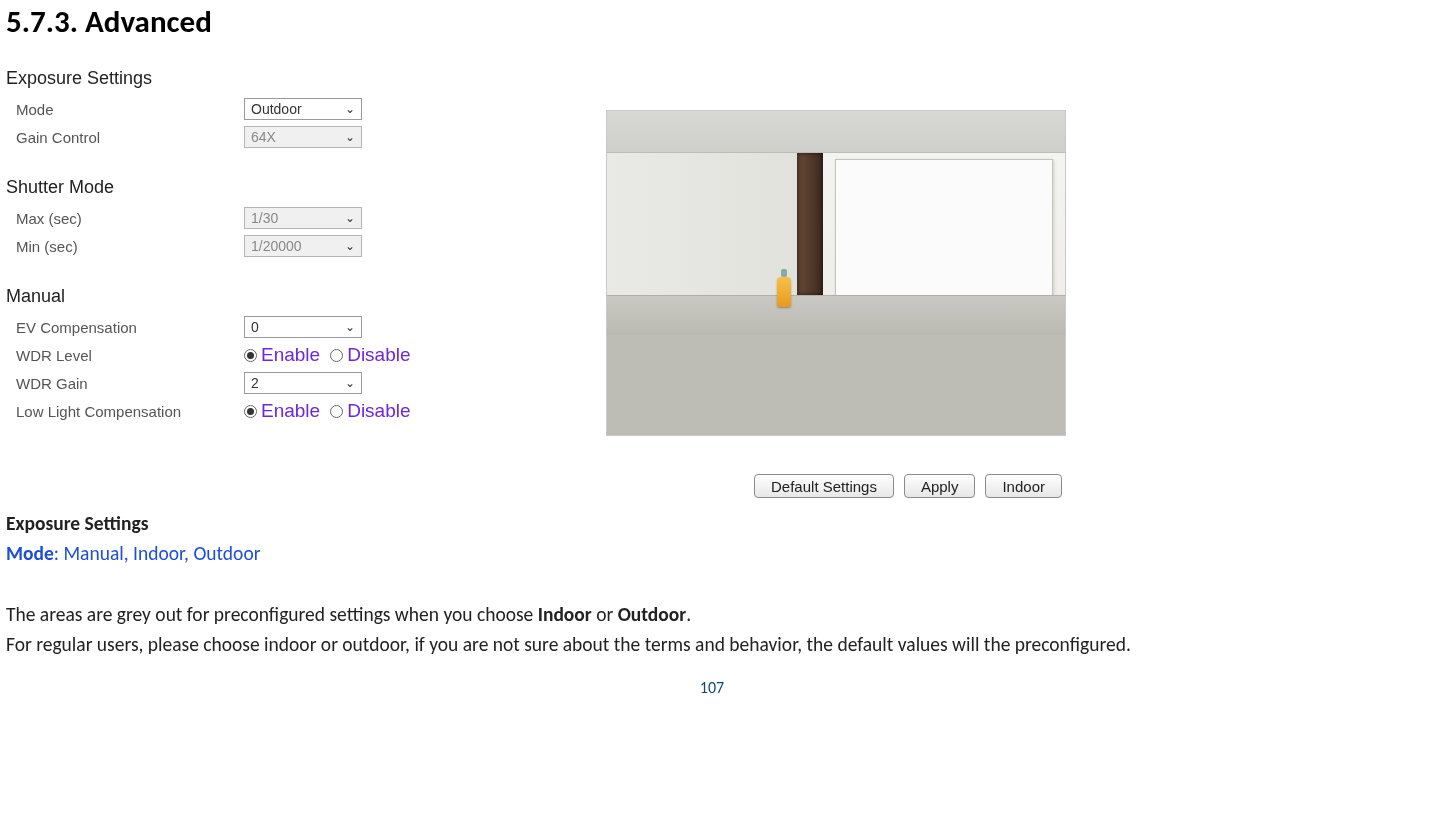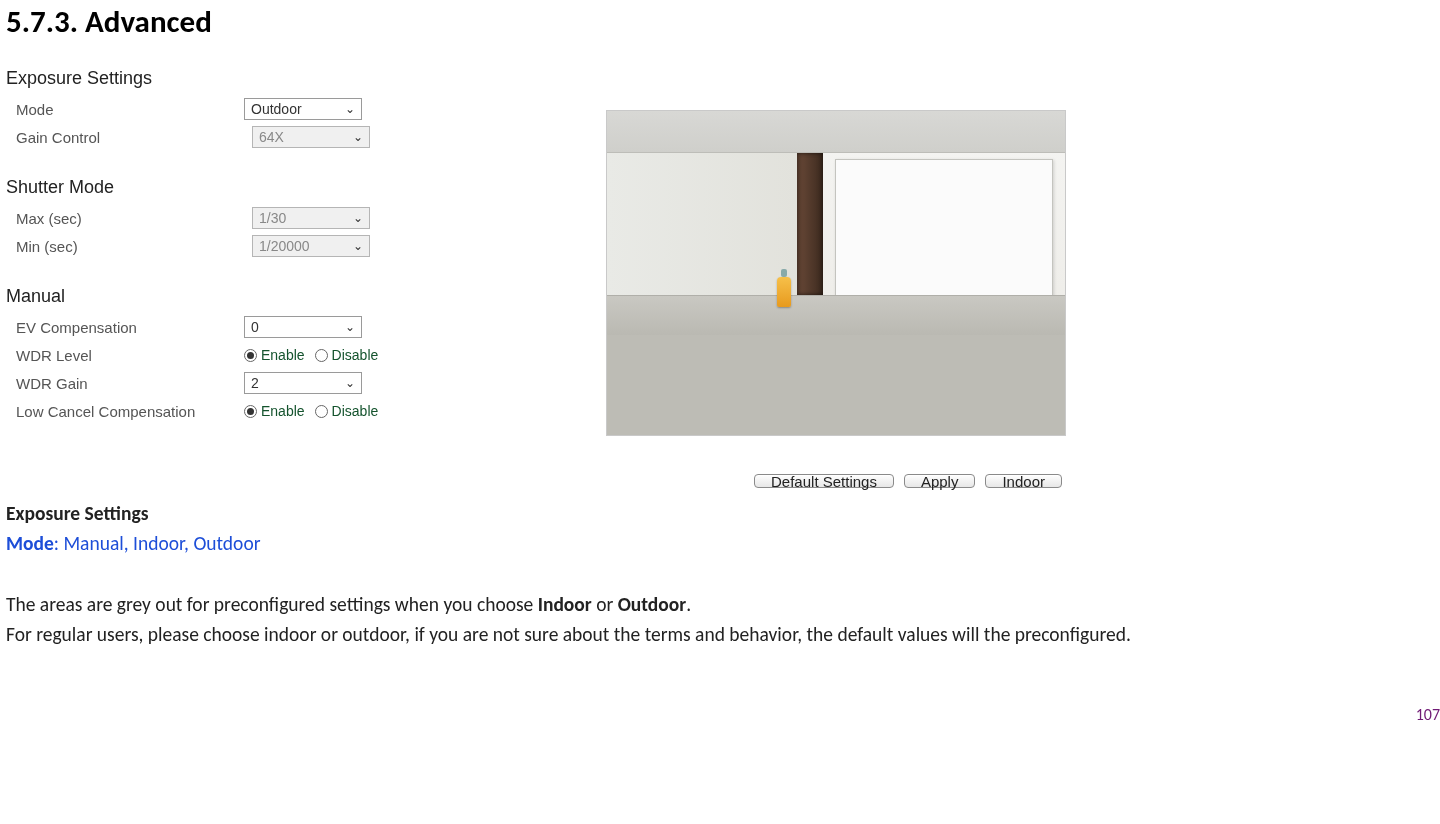--- a/index.html
+++ b/index.html
@@ -1,28 +1,28 @@
 <!DOCTYPE html>
 <html><head>
 <meta charset="utf-8">
 <style>
   * { box-sizing: border-box; margin: 0; padding: 0; }
   html, body { width: 1440px; height: 824px; background: #fff; font-family: Calibri, Arial, sans-serif; color: #000; }
-  .page { padding: 2px 0 0 6px; }
+  .page { padding: 2px 22px 0 6px; }
   .section-title { font-size: 31px; font-weight: 700; margin-bottom: 22px; }
   .panels { display: flex; gap: 130px; align-items: flex-start; }
   .left-panel { width: 470px; }
   .right-panel { width: 460px; display: flex; flex-direction: column; align-items: center; }
   .group-title { font-size: 18px; color: #222; margin: 6px 0 6px 0; font-family: Arial, sans-serif; }
   .row { display: flex; align-items: center; height: 28px; padding-left: 10px; font-family: Arial, sans-serif; font-size: 15px; color: #555; }
   .row .label { width: 228px; }
   .select { display: inline-flex; align-items: center; justify-content: space-between; border: 1px solid #9a9a9a; background: #fff; font-size: 14px; color: #333; width: 118px; height: 22px; padding: 0 6px 0 6px; font-family: Arial, sans-serif; }
-  .select.disabled { background: #f0f0f0; color: #888; border-color: #b5b5b5; margin-left: 8px; }
+  .select.disabled { background: #f0f0f0; color: #888; border-color: #b5b5b5; }
   .chev { font-size: 12px; color: #333; }
-  .radio-set { display: inline-flex; align-items: center; gap: 10px; font-size: 14px; color: #14532d; }
+  .radio-set { display: inline-flex; align-items: center; gap: 10px; font-size: 19px; color: #6d28d9; }
   .radio { display: inline-flex; align-items: center; gap: 4px; }
   .radio .circle { width: 13px; height: 13px; border: 1px solid #666; border-radius: 50%; display: inline-flex; align-items: center; justify-content: center; background: #fff; }
   .radio.checked .dot { width: 7px; height: 7px; border-radius: 50%; background: #333; }
   .spacer { height: 20px; }
   .preview {
     width: 460px; height: 326px;
     border: 1px solid #c9c9c9;
     background:
       linear-gradient(to right, rgba(255,255,255,0) 0%, rgba(255,255,255,0) 41%, rgba(60,40,30,0.85) 41.2%, rgba(60,40,30,0.85) 46%, rgba(255,255,255,0) 46.2%),
       linear-gradient(to bottom, #f5f5f3 0%, #efeeea 55%, #e7e5df 100%);
@@ -32,27 +32,27 @@
   .preview .top-band { position:absolute; top:0; left:0; right:0; height:42px; background: linear-gradient(to bottom, #d8d8d5, #cfcfcb); border-bottom:1px solid #bdbdb8;}
   .preview .left-wall { position:absolute; top:42px; left:0; width:190px; bottom:140px; background: linear-gradient(to right, #e9eae6, #e2e2dc); }
   .preview .door { position:absolute; top:42px; left:190px; width:26px; bottom:140px; background: linear-gradient(to right, #6a4a38, #3d2a1f); box-shadow: inset 2px 0 4px rgba(0,0,0,0.4), inset -2px 0 4px rgba(0,0,0,0.3);}
   .preview .whiteboard { position:absolute; top:48px; left:228px; right:12px; height:142px; background:#fbfbfb; border:1px solid #c4c4bf; box-shadow: 1px 1px 3px rgba(0,0,0,0.15);}
   .preview .tray { position:absolute; top:190px; left:228px; right:12px; height:10px; background:#dcdcd6; border:1px solid #bfbfb8;}
   .preview .desk { position:absolute; left:0; right:0; bottom:100px; height:40px; background: linear-gradient(to bottom, #c9c8c2, #bab9b2); border-top:1px solid #b0afa9;}
   .preview .floor { position:absolute; left:0; right:0; bottom:0; height:100px; background:#bdbcb5;}
   .preview .bottle { position:absolute; bottom:128px; left:170px; width:14px; height:30px; border-radius:4px 4px 2px 2px; background: linear-gradient(#f6c04a,#e79a1e); box-shadow: 0 1px 2px rgba(0,0,0,0.3);}
   .preview .bottle::before{content:""; position:absolute; top:-8px; left:4px; width:6px; height:8px; background:#8aa; border-radius:2px;}
   .btn-row { display:flex; gap:10px; margin-top: 38px; align-self: flex-end; margin-right: 4px;}
-  .btn { display:inline-flex; align-items:center; justify-content:center; height:14px; padding:0 16px; border:1px solid #8a8a8a; border-radius:4px; background: linear-gradient(#fefefe,#e7e7e7); font-family: Arial, sans-serif; font-size:15px; color:#222; box-shadow: 0 1px 0 #fff inset; }
+  .btn { display:inline-flex; align-items:center; justify-content:center; height:24px; padding:0 16px; border:1px solid #8a8a8a; border-radius:4px; background: linear-gradient(#fefefe,#e7e7e7); font-family: Arial, sans-serif; font-size:15px; color:#222; box-shadow: 0 1px 0 #fff inset; }
   .body-text { margin-top: 10px; font-size: 19.5px; color:#222; line-height: 1.55; }
   .body-text p { margin: 0; }
   .body-text .bold { font-weight:700; }
   .mode-line { font-size:19.5px; color:#1d4ed8; margin-top:2px; }
   .mode-line .bold { font-weight:700; }
-  .page-no { text-align:right; font-size:16px; color:#701a75; margin-top: 56px; }
+  .page-no { text-align:center; font-size:16px; color:#0c4a6e; margin-top: 19px; }
 </style>
 </head>
 <body>
 
 <div class="page">
   <div class="section-title">5.7.3. Advanced</div>
 
   <div class="panels">
     <div class="left-panel">
 
@@ -114,21 +114,21 @@
         </span>
       </div>
       <div class="row">
         <span class="label">WDR Gain</span>
         <span class="select">
           <span>2</span>
           <span class="chev">⌄</span>
         </span>
       </div>
       <div class="row">
-        <span class="label">Low Cancel Compensation</span>
+        <span class="label">Low Light Compensation</span>
         <span class="radio-set">
           <span class="radio checked">
             <span class="circle">
                 <span class="dot"></span>
               </span>
             <span>Enable</span>
           </span>
           <span class="radio">
             <span class="circle"></span>
             <span>Disable</span>

